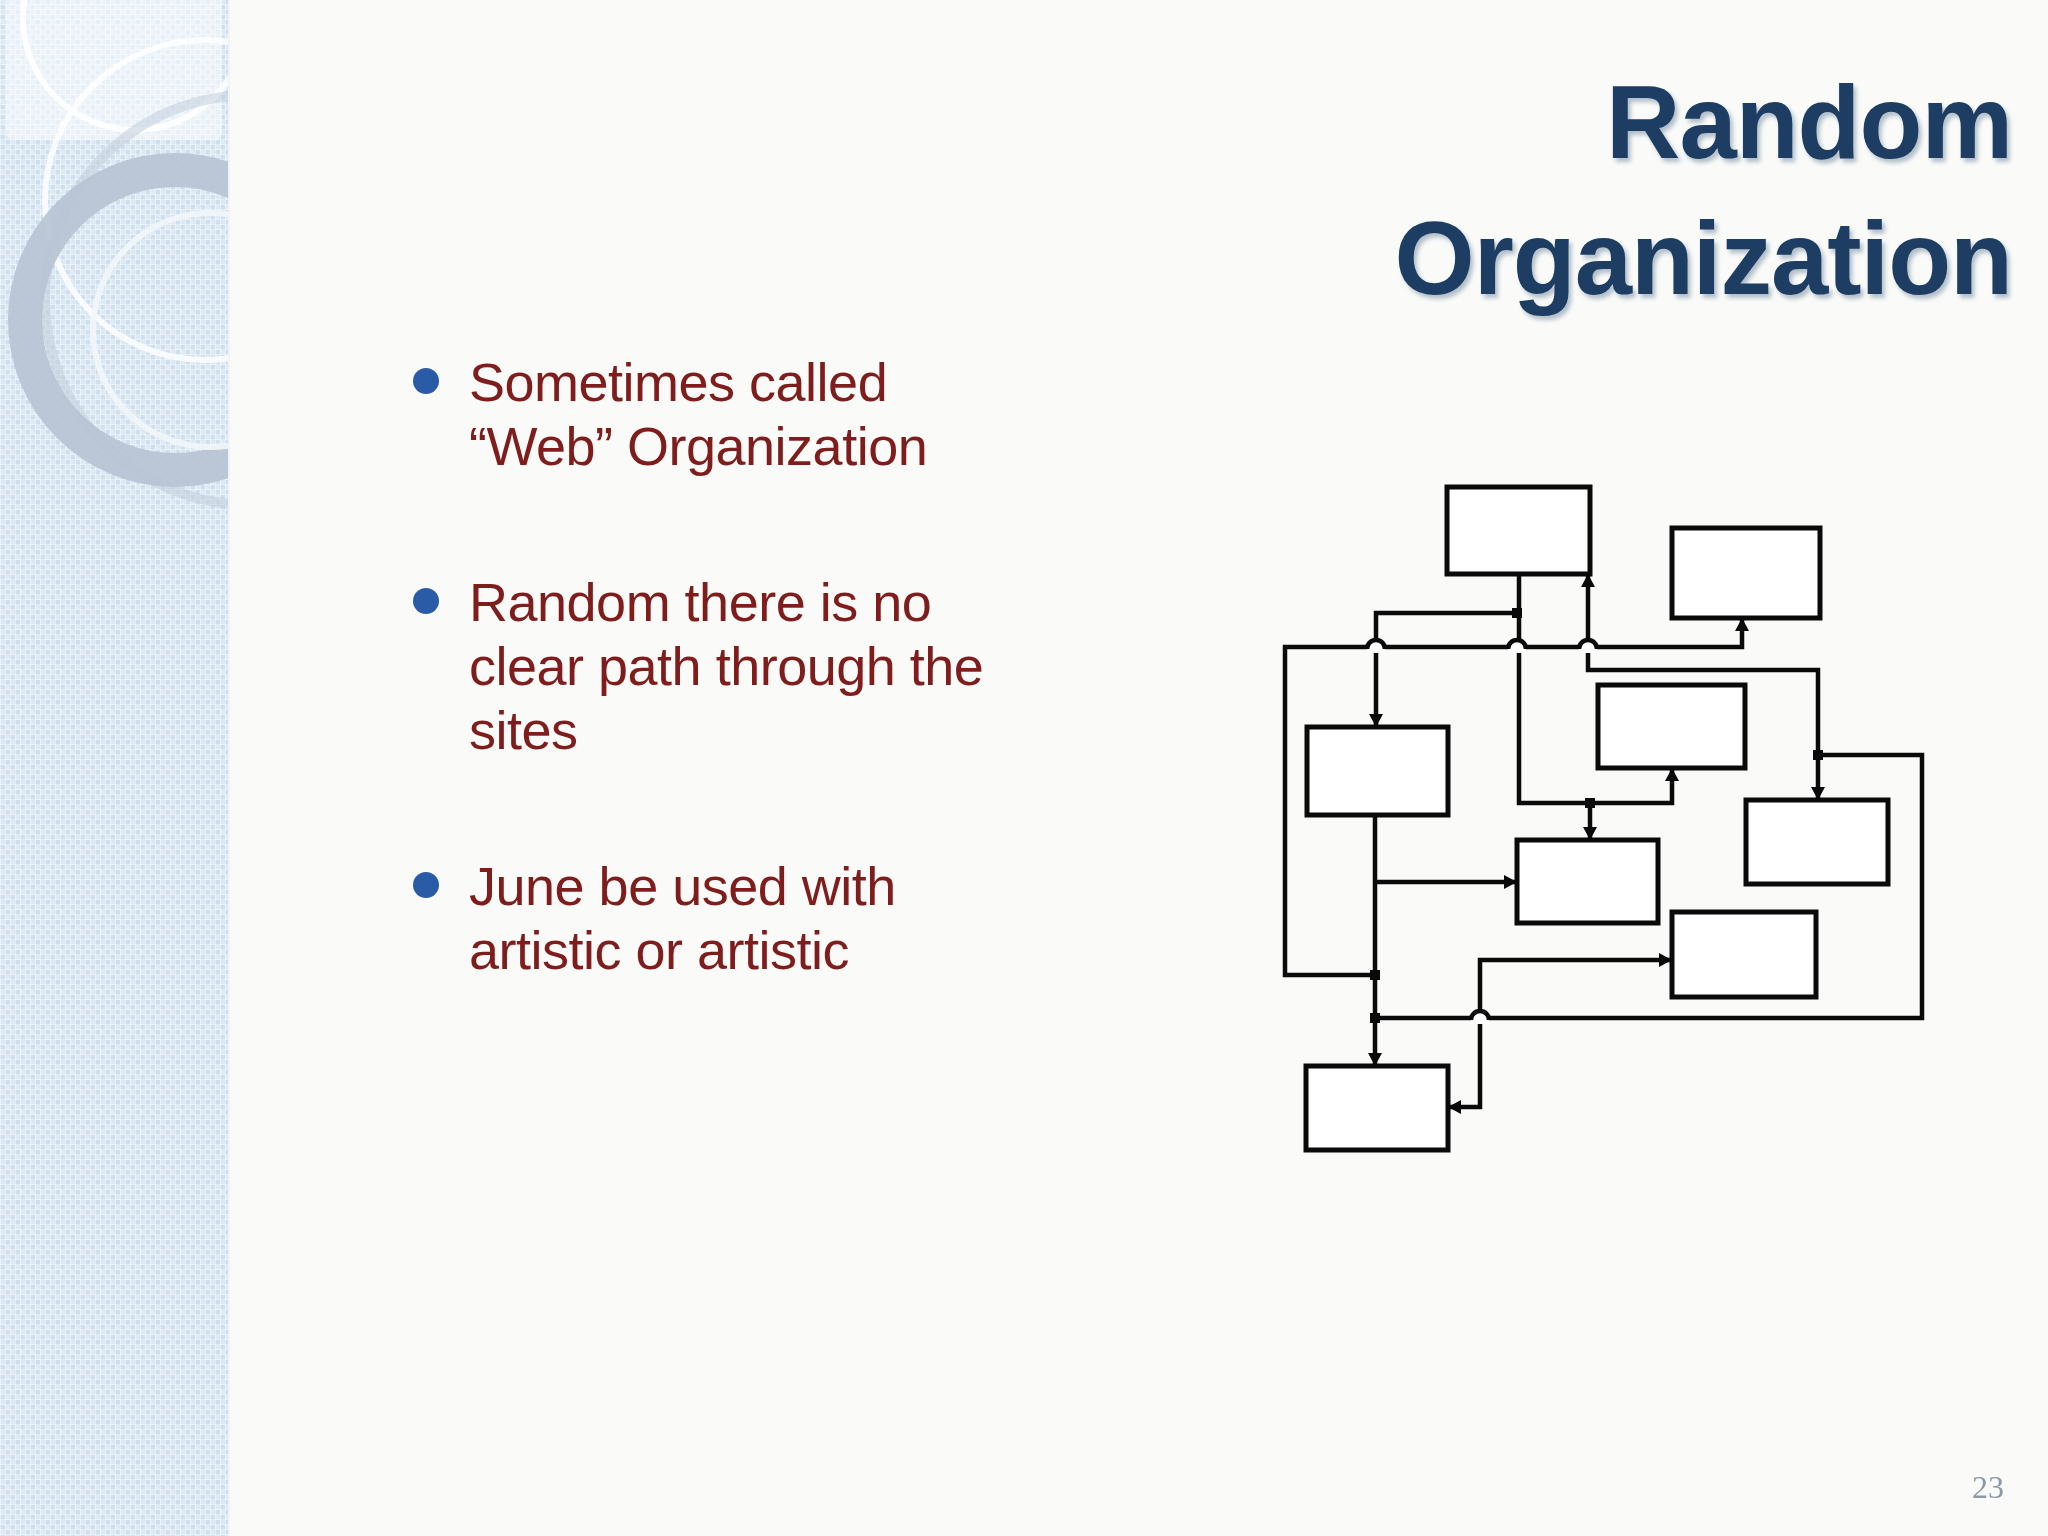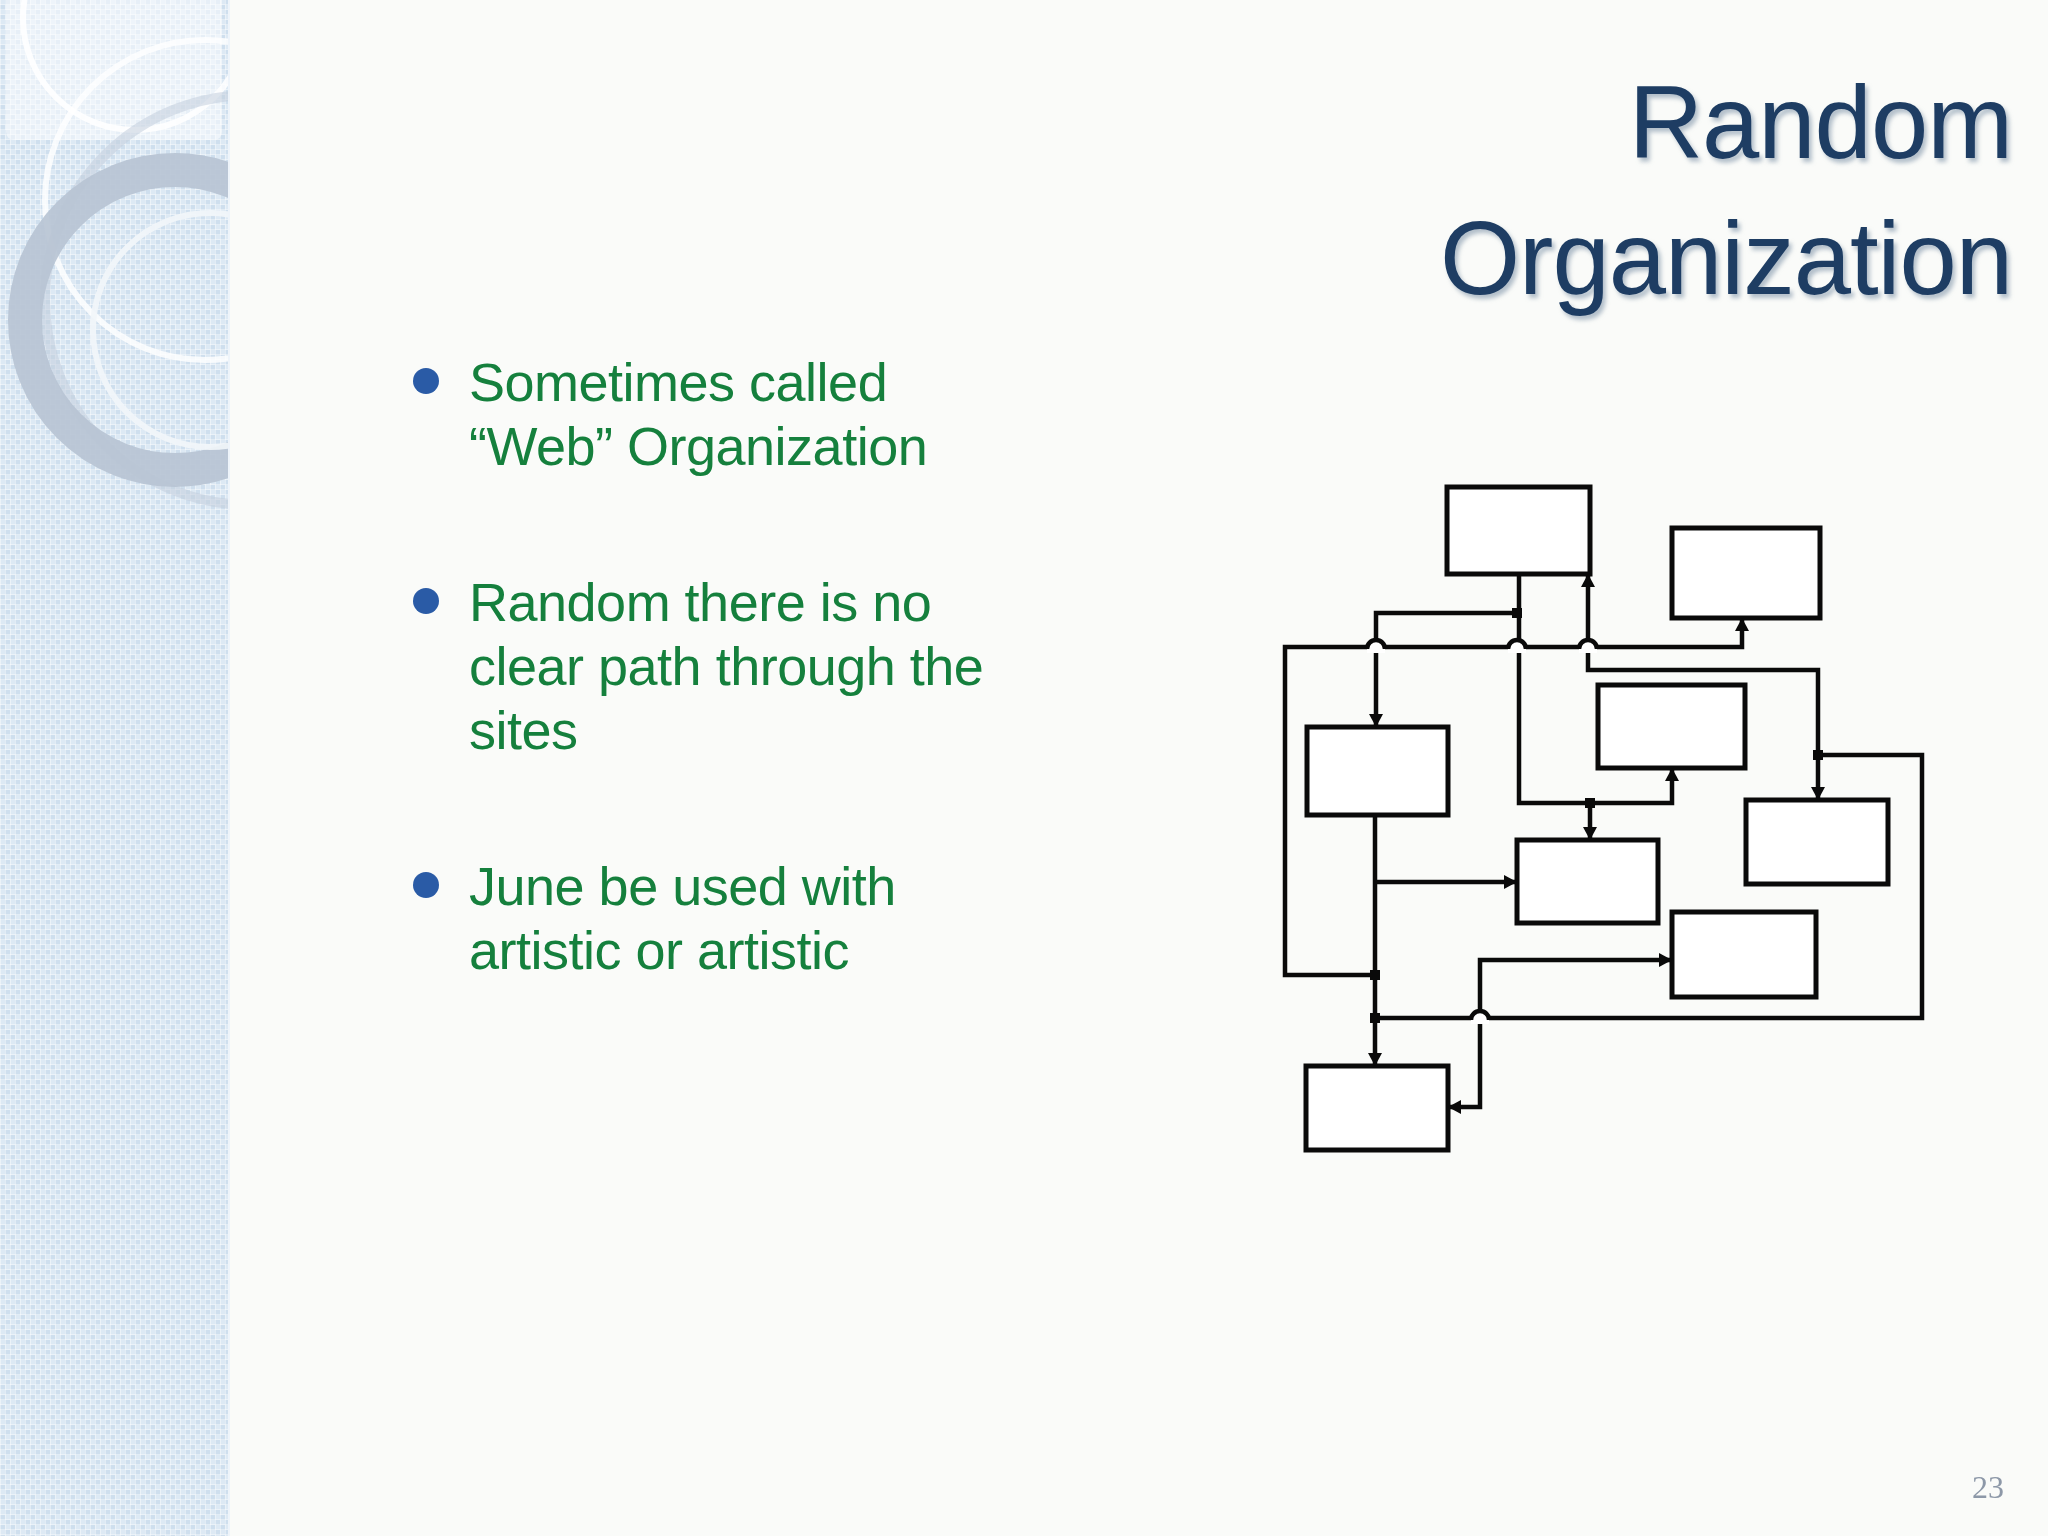--- a/index.html
+++ b/index.html
@@ -21,34 +21,34 @@
   .sidebar-top-panel{
     position:absolute;left:6px;top:0;width:216px;height:140px;
     background:rgba(255,255,255,.5);
     border-radius:0 0 8px 8px;
   }
   .sidebar svg{position:absolute;left:0;top:0;}
   
   .title{
     position:absolute;top:55px;right:36px;width:1000px;
     text-align:right;
-    font-size:103px;line-height:136px;font-weight:400;
+    font-size:103px;line-height:136px;font-weight:700;
     color:var(--accent_title,#1e3d63);
     text-shadow:3px 4px 4px rgba(130,150,170,.6);
     letter-spacing:-1px;
   }
   
   .content{position:absolute;left:413px;top:350px;width:760px;}
   .bullet-item{display:flex;margin-bottom:92px;}
   .bullet-dot{
     flex:none;width:26px;height:26px;border-radius:50%;
     background:var(--bullet,#2a5ba6);margin-top:18px;
   }
   .bullet-text{
-    margin-left:30px;font-size:54px;line-height:64px;color:#15803d;
+    margin-left:30px;font-size:54px;line-height:64px;color:#7f1d1d;
     letter-spacing:-0.5px;
   }
   
   .diagram-layer{position:absolute;left:0;top:0;width:2048px;height:1536px;pointer-events:none;}
   
   .page-number{
     position:absolute;right:44px;bottom:30px;
     font-family:"Liberation Serif",serif;
     font-size:32px;color:var(--page_number_color,#8d98a8);
   }

